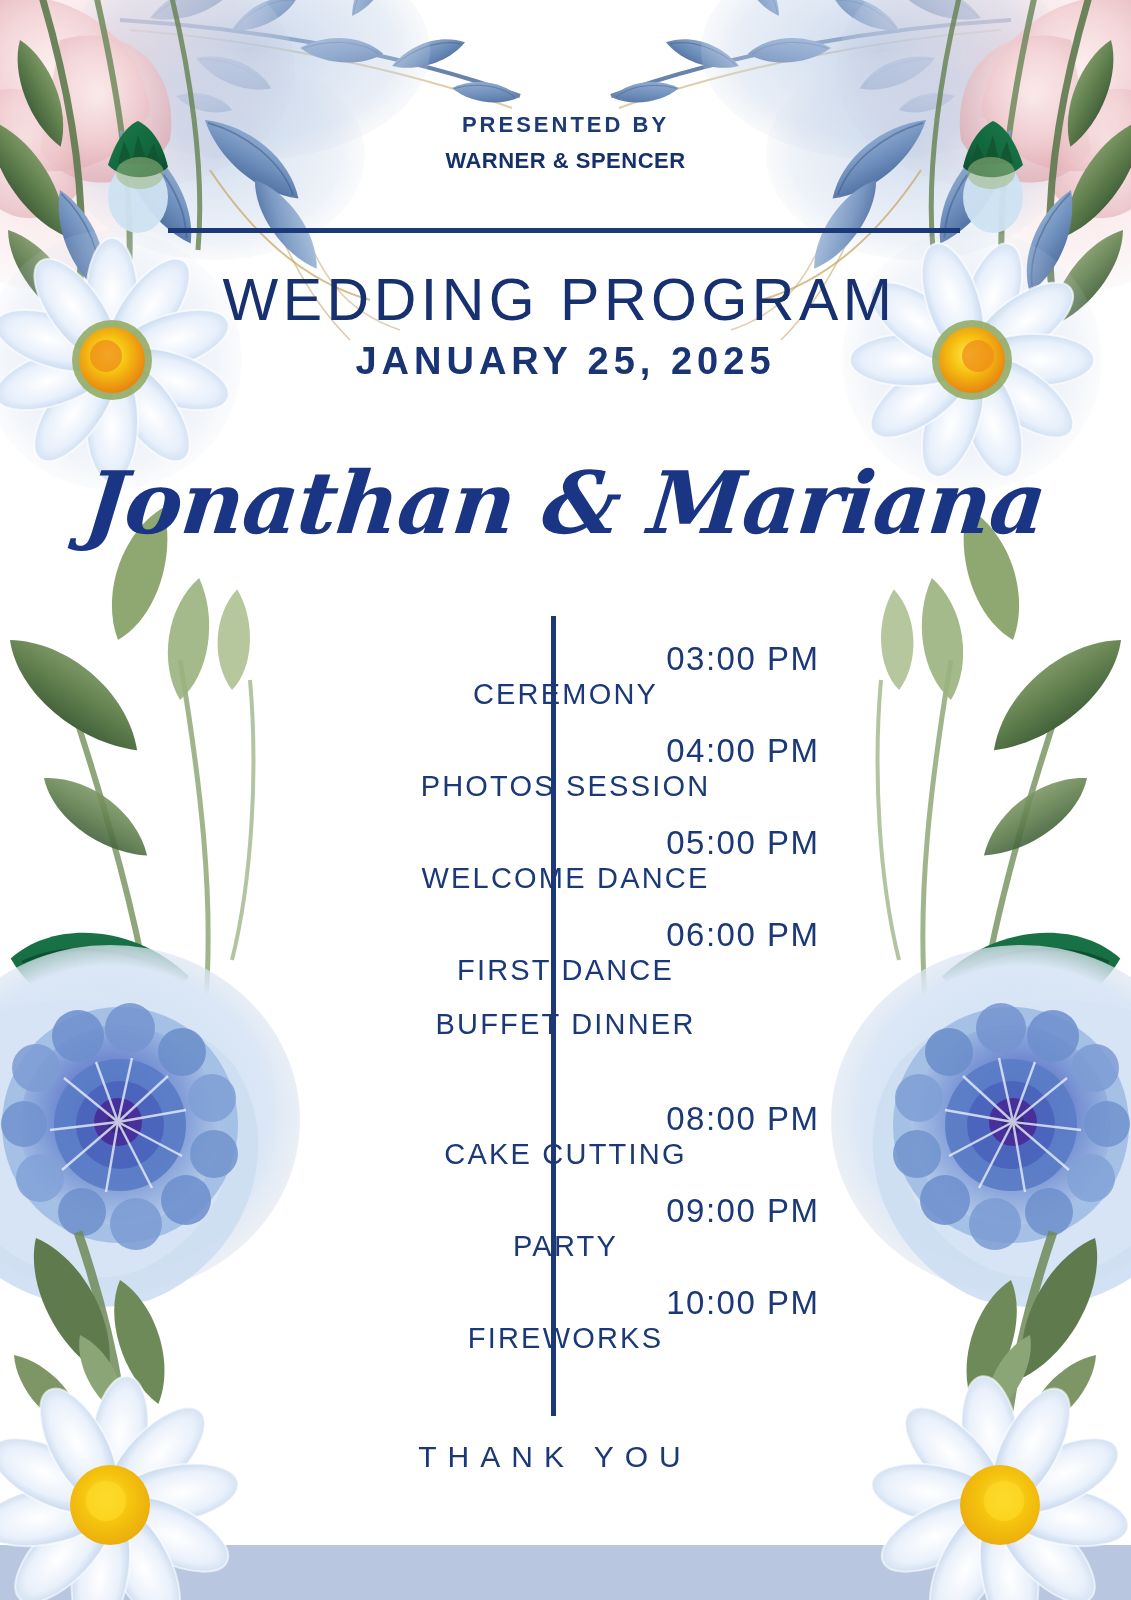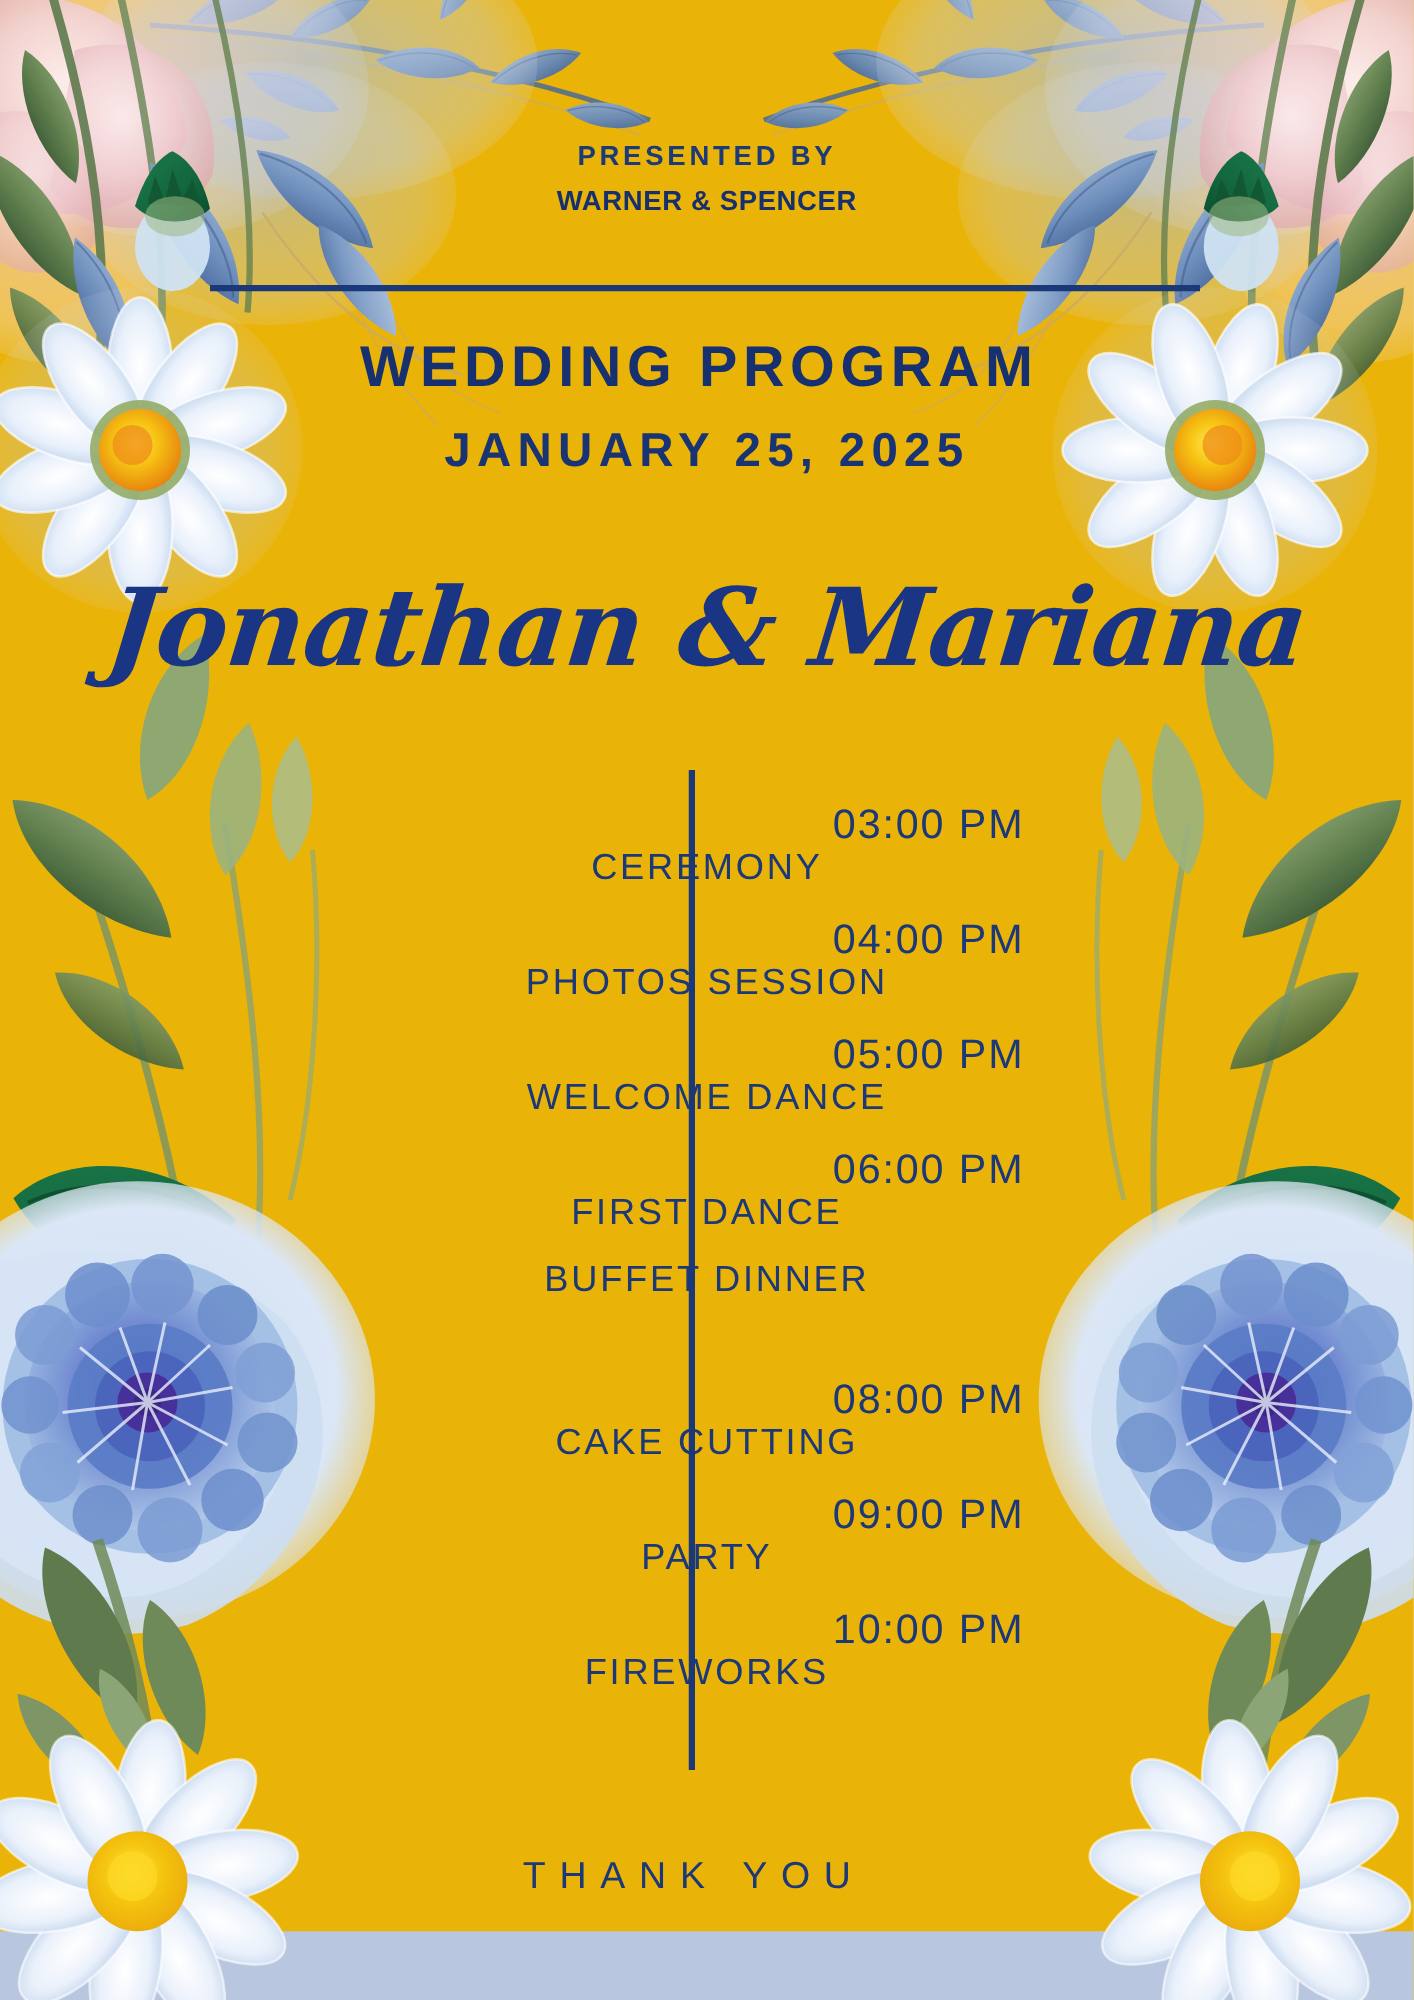--- a/index.html
+++ b/index.html
@@ -6,21 +6,21 @@
   html,body{margin:0;padding:0;}
   body{
     width:1131px;height:1600px;
     background:#e4e6ea;
     font-family:"Liberation Sans", sans-serif;
     overflow:hidden;
   }
   #poster{
     position:relative;
     width:1131px;height:1600px;
-    background:#eab308;
+    background:#ffffff;
     overflow:hidden;
   }
   #art-layer{position:absolute;inset:0;z-index:1;}
   #content{position:absolute;inset:0;z-index:3;}
 
   
   .bottom-band{
     position:absolute;left:0;right:0;bottom:0;height:55px;
     background:#b8c6e0;z-index:2;
   }
@@ -41,21 +41,21 @@
   }
   .rule{
     position:absolute;top:228px;left:168px;width:792px;height:5px;
     background:#1b3878;
   }
 
   
   .program-title{
     position:absolute;top:266px;left:0;right:12px;
     text-align:center;
-    font-size:46px;letter-spacing:4.5px;font-weight:700;
+    font-size:59px;letter-spacing:4.5px;font-weight:400;
     color:#163070;
   }
   .program-date{
     position:absolute;top:340px;left:0;right:0;
     text-align:center;
     font-size:38px;letter-spacing:5px;font-weight:bold;
     color:#193474;
   }
   .couple{
     position:absolute;top:452px;left:0;right:0;
@@ -91,21 +91,20 @@
   .event{
     flex:1;text-align:left;
     font-size:29px;letter-spacing:2.2px;font-weight:500;
     color:#1b3878;
   }
   .thankyou{
     position:absolute;top:1440px;left:0;width:1110px;
     text-align:center;
     font-size:30px;letter-spacing:11px;font-weight:500;
     color:#1b3878;
-    margin-top:44px;
   }
 </style>
 </head>
 <body>
 
 <div id="poster">
 
   <div id="art-layer">
     <svg width="1131" height="1600" viewBox="0 0 1131 1600" xmlns="http://www.w3.org/2000/svg">
       <defs>

